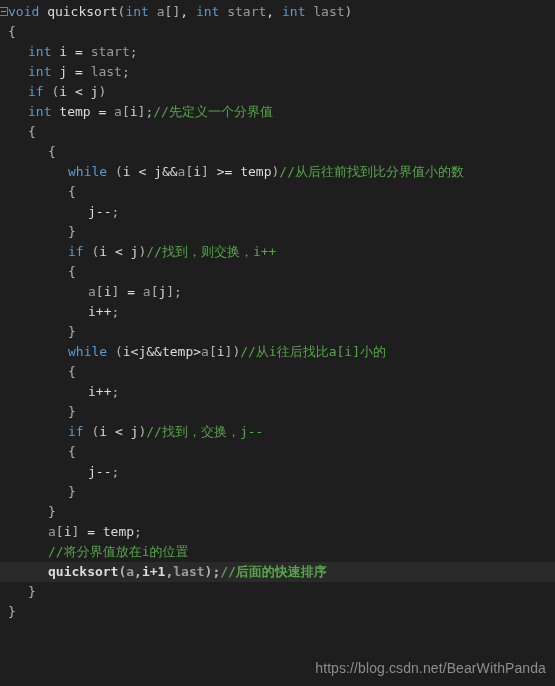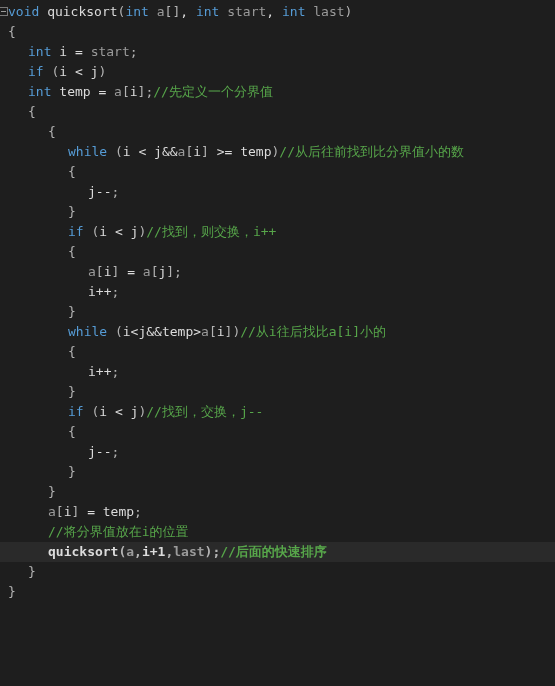--- a/index.html
+++ b/index.html
@@ -78,20 +78,21 @@
   }
 </style>
 </head>
 <body>
 
 <div id="editor">
   <div class="code-area">
       <div class="line"><span class="fold-box"></span><span class="ind" style="width: 0px;"></span><span class="kw">void</span><span class="pl"> </span><span class="pl">quicksort</span><span class="brc">(</span><span class="kw">int</span><span class="pl"> </span><span class="id">a</span><span class="brc">[]</span><span class="pl">, </span><span class="kw">int</span><span class="pl"> </span><span class="id">start</span><span class="pl">, </span><span class="kw">int</span><span class="pl"> </span><span class="id">last</span><span class="brc">)</span></div>
       <div class="line"><span class="ind" style="width: 0px;"></span><span class="brc">{</span></div>
       <div class="line"><span class="ind" style="width: 20px;"></span><span class="kw">int</span><span class="pl"> i = </span><span class="id">start</span><span class="brc">;</span></div>
+      <div class="line"><span class="ind" style="width: 20px;"></span><span class="kw">int</span><span class="pl"> j = </span><span class="id">last</span><span class="brc">;</span></div>
       <div class="line"><span class="ind" style="width: 20px;"></span><span class="kw">if</span><span class="pl"> </span><span class="brc">(</span><span class="pl">i &lt; j</span><span class="brc">)</span></div>
       <div class="line"><span class="ind" style="width: 20px;"></span><span class="kw">int</span><span class="pl"> temp = </span><span class="id">a</span><span class="brc">[</span><span class="pl">i</span><span class="brc">];</span><span class="cmt">//先定义一个分界值</span></div>
       <div class="line"><span class="ind" style="width: 20px;"></span><span class="brc">{</span></div>
       <div class="line"><span class="ind" style="width: 40px;"></span><span class="brc">{</span></div>
       <div class="line"><span class="ind" style="width: 60px;"></span><span class="kw">while</span><span class="pl"> </span><span class="brc">(</span><span class="pl">i &lt; j&amp;&amp;</span><span class="id">a</span><span class="brc">[</span><span class="pl">i</span><span class="brc">]</span><span class="pl"> &gt;= temp</span><span class="brc">)</span><span class="cmt">//从后往前找到比分界值小的数</span></div>
       <div class="line"><span class="ind" style="width: 60px;"></span><span class="brc">{</span></div>
       <div class="line"><span class="ind" style="width: 80px;"></span><span class="pl">j--</span><span class="brc">;</span></div>
       <div class="line"><span class="ind" style="width: 60px;"></span><span class="brc">}</span></div>
       <div class="line"><span class="ind" style="width: 60px;"></span><span class="kw">if</span><span class="pl"> </span><span class="brc">(</span><span class="pl">i &lt; j</span><span class="brc">)</span><span class="cmt">//找到，则交换，i++</span></div>
       <div class="line"><span class="ind" style="width: 60px;"></span><span class="brc">{</span></div>
@@ -106,13 +107,14 @@
       <div class="line"><span class="ind" style="width: 60px;"></span><span class="brc">{</span></div>
       <div class="line"><span class="ind" style="width: 80px;"></span><span class="pl">j--</span><span class="brc">;</span></div>
       <div class="line"><span class="ind" style="width: 60px;"></span><span class="brc">}</span></div>
       <div class="line"><span class="ind" style="width: 40px;"></span><span class="brc">}</span></div>
       <div class="line"><span class="ind" style="width: 40px;"></span><span class="id">a</span><span class="brc">[</span><span class="pl">i</span><span class="brc">]</span><span class="pl"> = temp</span><span class="brc">;</span></div>
       <div class="line"><span class="ind" style="width: 40px;"></span><span class="cmt">//将分界值放在i的位置</span></div>
       <div class="line current"><span class="ind" style="width: 40px;"></span><span class="pl">quicksort</span><span class="brc">(</span><span class="id">a</span><span class="brc">,</span><span class="pl">i+1</span><span class="brc">,</span><span class="id">last</span><span class="brc">);</span><span class="cmt">//后面的快速排序</span></div>
       <div class="line"><span class="ind" style="width: 20px;"></span><span class="brc">}</span></div>
       <div class="line"><span class="ind" style="width: 0px;"></span><span class="brc">}</span></div>
     </div>
+  <div class="watermark">https://blog.csdn.net/BearWithPanda</div>
 </div>
 
 </body></html>

